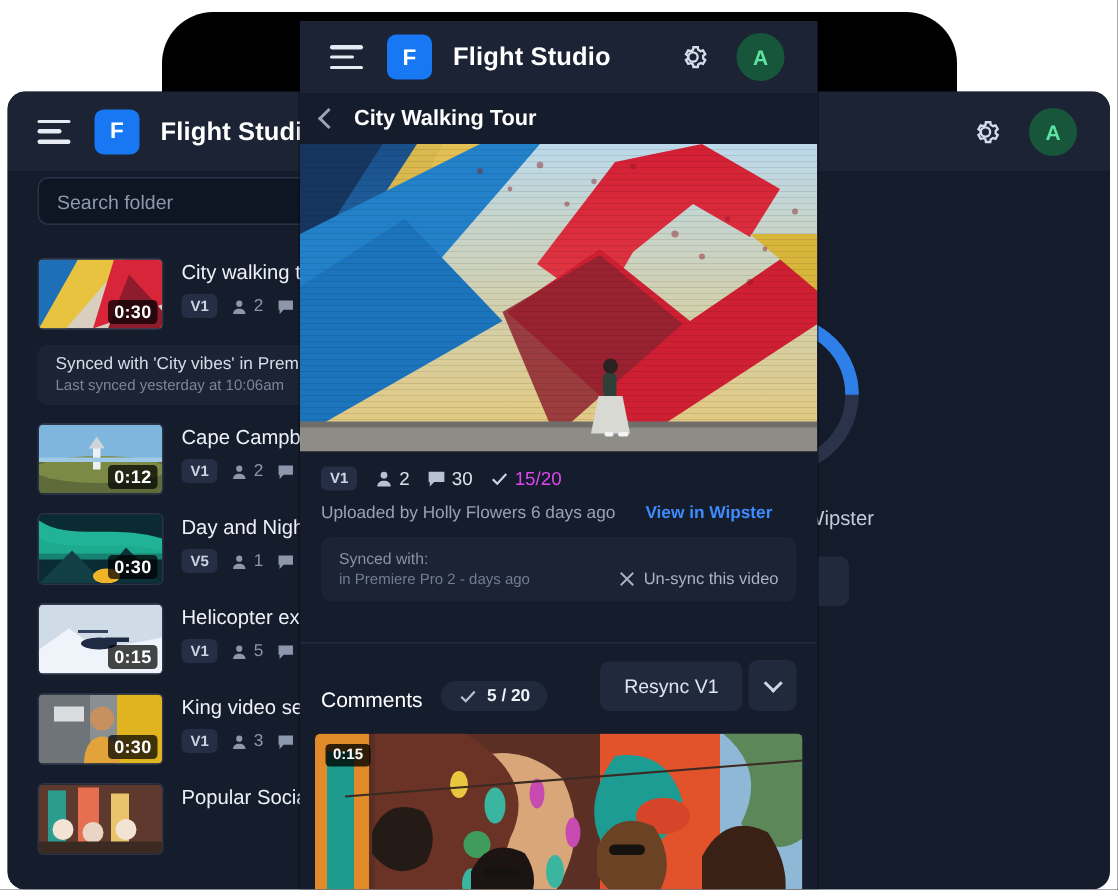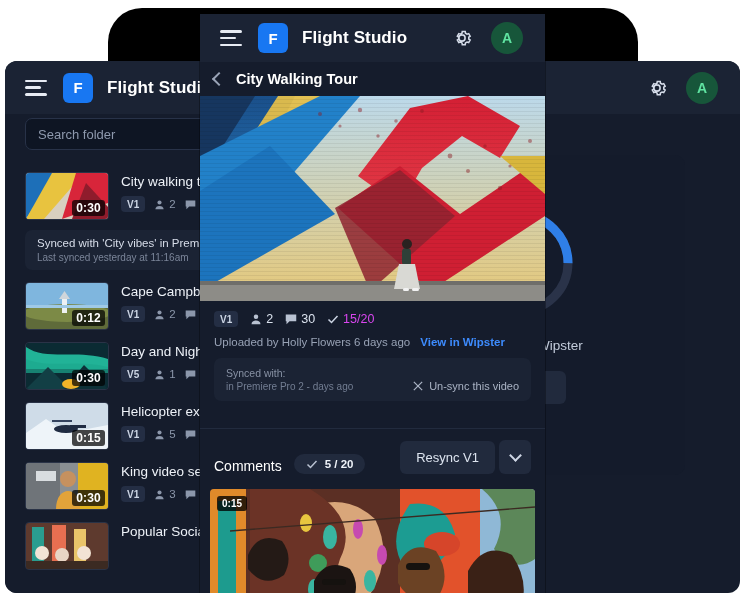--- a/index.html
+++ b/index.html
@@ -107,21 +107,21 @@
   .m-topbar{height:48px;background:#1b2334;display:flex;align-items:center;}
   .m-sub{
     height:34px;background:#151c2c;display:flex;align-items:center;padding-left:14px;
   }
   .m-sub .chev-l{width:8px;height:8px;margin-right:12px;border-color:#9aa4b7;}
   .m-sub span{color:#ffffff;font-size:14.5px;font-weight:bold;}
   .hero{position:relative;width:345px;height:205px;overflow:hidden;}
 
   .m-info{padding:10px 14px 0 14px;}
   .m-tags{display:flex;align-items:center;gap:12px;}
-  .m-upl{margin-top:9px;font-size:11.5px;color:#98a2b5;display:flex;gap:10px;align-items:center;}
+  .m-upl{margin-top:9px;font-size:11.5px;color:#98a2b5;display:flex;gap:20px;align-items:center;}
   .m-upl a{color:#3d8bfd;text-decoration:none;font-weight:bold;cursor:pointer;}
   .syncbox{
     margin-top:10px;background:#1b2334;border-radius:7px;padding:9px 12px;display:flex;align-items:flex-end;
   }
   .syncbox .lbl{color:#8892a5;font-size:10.5px;}
   .syncbox .nm{color:#f0f3f8;font-size:13px;margin-top:3px;}
   .syncbox .sub{color:#727d92;font-size:10px;margin-top:2px;}
   .unsync{margin-left:auto;color:#aab3c4;font-size:11px;display:flex;align-items:center;gap:6px;cursor:pointer;}
 
   .m-footer{
@@ -209,21 +209,21 @@
                     <path d="M1 2h14v9H6l-4 4v-4H1z" fill="#8c97ab"></path>
                   </svg>
                   <b style="font-weight:normal">30</b>
                 </span>
             </div>
           </div>
         </div>
 
         <div class="syncrow">
           <div class="a">Synced with 'City vibes' in Premiere</div>
-          <div class="b">Last synced yesterday at 11:16am</div>
+          <div class="b">Last synced yesterday at 10:06am</div>
         </div>
 
         <div class="vrow">
           <div class="thumb">
             <svg width="82" height="46" viewBox="0 0 82 46">
                 <rect width="82" height="26" fill="#7fb6de"></rect>
                 <rect y="24" width="82" height="22" fill="#5f6b3a"></rect>
                 <ellipse cx="41" cy="30" rx="44" ry="9" fill="#7c8a46"></ellipse>
                 <rect x="36" y="14" width="5" height="16" fill="#eef1f3"></rect>
                 <polygon points="33,16 44,16 38.5,8" fill="#cfd5da"></polygon>

